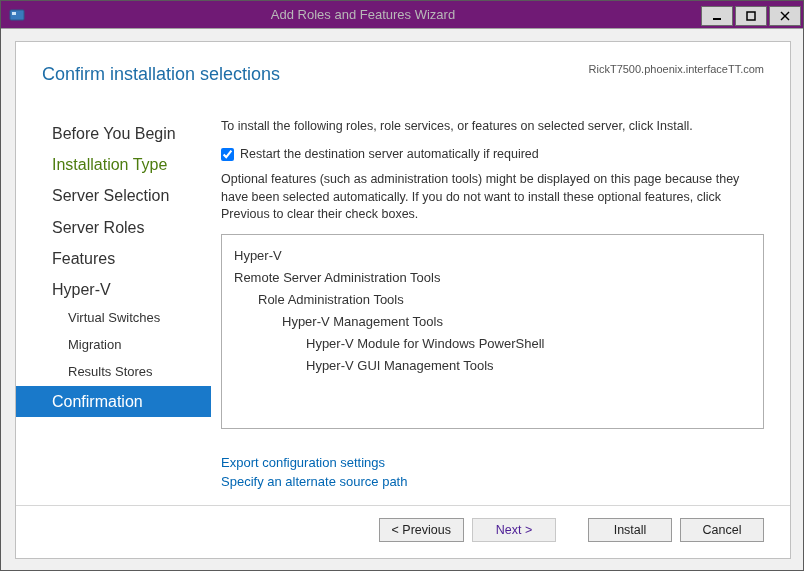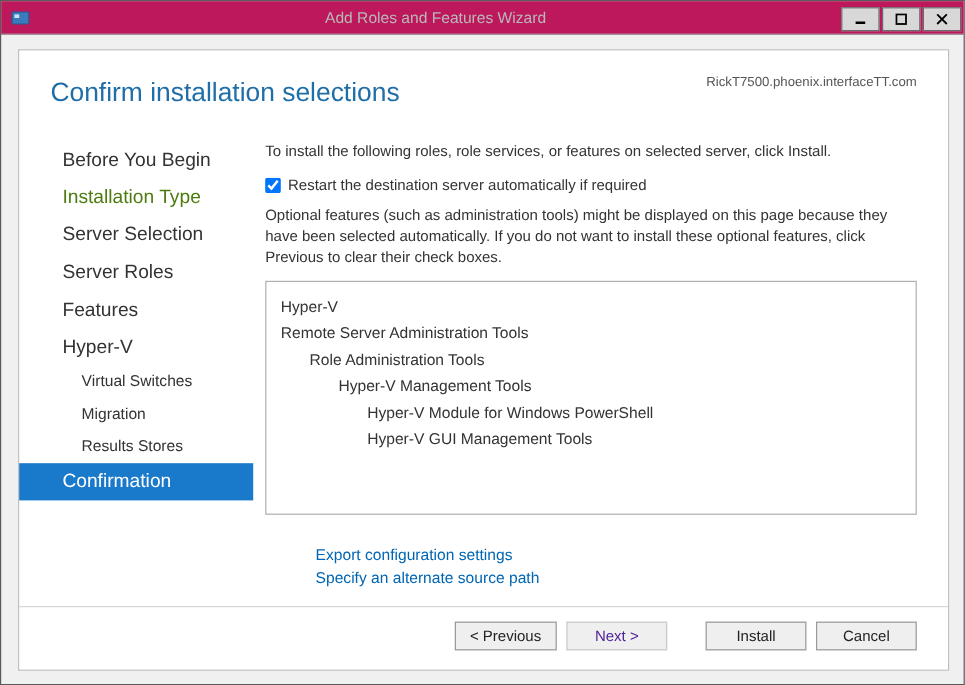--- a/index.html
+++ b/index.html
@@ -13,21 +13,21 @@
   }
   .window {
     position: absolute;
     left: 0; top: 0;
     width: 804px; height: 571px;
     background: #f0f0f0;
     border: 1px solid #5a5a5a;
   }
   .title-bar {
     height: 28px;
-    background: #be185d;
+    background: #701a75;
     display: flex;
     align-items: center;
     position: relative;
     border-bottom: 1px solid #a0a0a0;
   }
   .title-icon {
     width: 16px; height: 16px;
     margin-left: 8px;
     display: inline-block;
   }
@@ -57,21 +57,21 @@
     width: 776px; height: 518px;
     background: #ffffff;
     border: 1px solid #c0c0c0;
   }
   .header-row {
     position: relative;
     padding: 22px 26px 8px 26px;
     height: 72px;
   }
   .big-title {
-    font-size: 22px;
+    font-size: 18px;
     font-weight: 300;
     color: #1e6ea8;
   }
   .dest-block {
     position: absolute;
     right: 26px; top: 20px;
     text-align: right;
     font-size: 11px;
     color: #666;
     line-height: 1.3;
@@ -122,21 +122,20 @@
     overflow: auto;
     font-size: 13px;
   }
   .f0 { margin-left: 0; }
   .f1 { margin-left: 24px; }
   .f2 { margin-left: 48px; }
   .f3 { margin-left: 72px; }
   .feature-box div { padding: 2px 0; }
   .links {
     margin-top: 24px;
-    margin-left: 42px;
   }
   .links div {
     color: #0066b3;
     font-size: 13px;
     cursor: pointer;
     line-height: 1.5;
   }
   .button-row {
     position: absolute;
     right: 26px;

